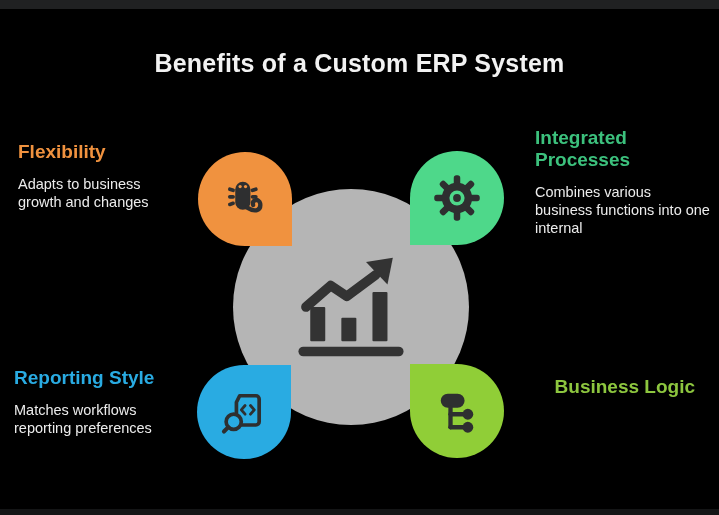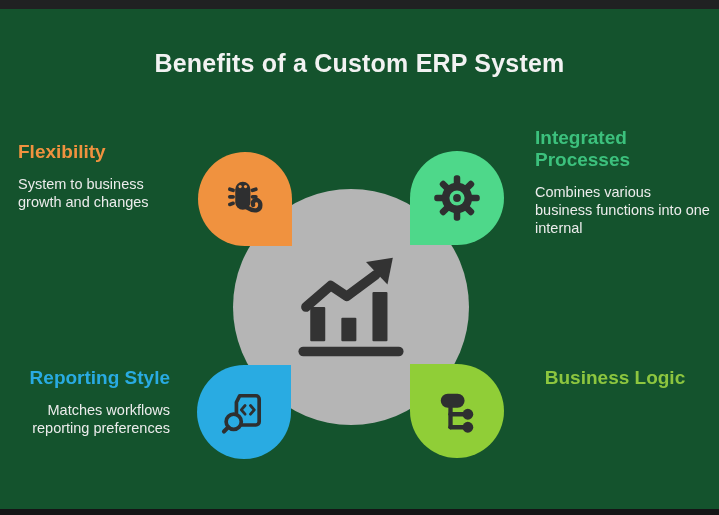--- a/index.html
+++ b/index.html
@@ -1,19 +1,19 @@
 <!DOCTYPE html>
 <html><head>
 <meta charset="utf-8">
 <style>
   html,body { margin:0; padding:0; }
   body { font-family:"Liberation Sans", sans-serif; background:#2b2d2e; }
   .stage {
     position:relative; width:719px; height:515px; overflow:hidden;
-    background:#14532d;
+    background:#000000;
   }
   .strip { position:absolute; left:0; width:100%; }
   .strip.top { top:0; height:9px; background:#202122; }
   .strip.bottom { bottom:0; height:6px; background:#141516; }
 
   .title {
     position:absolute; top:49px; left:0; width:100%;
     text-align:center; color:#f2f2f2; font-size:25px; font-weight:bold;
     letter-spacing:0.2px; margin:0;
   }
@@ -32,22 +32,22 @@
   .blob.tl { left:198px; top:152px; border-radius:50% 50% 0 50%; }
   .blob.tr { left:410px; top:151px; border-radius:50% 50% 50% 0; }
   .blob.bl { left:197px; top:365px; border-radius:50% 0 50% 50%; }
   .blob.br { left:410px; top:364px; border-radius:0 50% 50% 50%; }
 
   .benefit-text { position:absolute; z-index:3; }
   .benefit-text h2 { font-size:19px; line-height:1.15; font-weight:bold; margin:0 0 13px 0; }
   .benefit-text p { font-size:14.5px; line-height:1.24; color:#ececec; margin:0; }
   .benefit-text.tl { left:18px;  top:141px; width:152px; text-align:left; }
   .benefit-text.tr { left:535px; top:127px; width:175px; text-align:left; }
-  .benefit-text.bl { left:14px;  top:367px; width:156px; text-align:right; }
-  .benefit-text.br { left:535px; top:367px; width:160px; text-align:center; }
+  .benefit-text.bl { left:14px;  top:367px; width:156px; }
+  .benefit-text.br { left:535px; top:376px; width:160px; text-align:right; }
 </style>
 </head>
 <body>
 
 <div class="stage">
 
   <div class="strip top"></div>
   <div class="strip bottom"></div>
 
   <h1 class="title">Benefits of a Custom ERP System</h1>
@@ -119,21 +119,21 @@
         <line x1="18" y1="27" x2="31" y2="27"></line>
         <line x1="18" y1="39" x2="31" y2="39"></line>
       </g>
       <circle cx="34" cy="27" r="5" fill="#2e2f30"></circle>
       <circle cx="34" cy="39" r="5" fill="#2e2f30"></circle>
     </svg>
   </div>
 
   <div class="benefit-text tl">
     <h2 style="color: rgb(240, 146, 63);">Flexibility</h2>
-    <p>System to business growth and changes</p>
+    <p>Adapts to business growth and changes</p>
   </div>
 
   <div class="benefit-text tr">
     <h2 style="color: rgb(60, 193, 125);">Integrated Processes</h2>
     <p>Combines various business functions into one internal</p>
   </div>
 
   <div class="benefit-text bl">
     <h2 style="color: rgb(41, 171, 226);">Reporting Style</h2>
     <p>Matches workflows reporting preferences</p>

